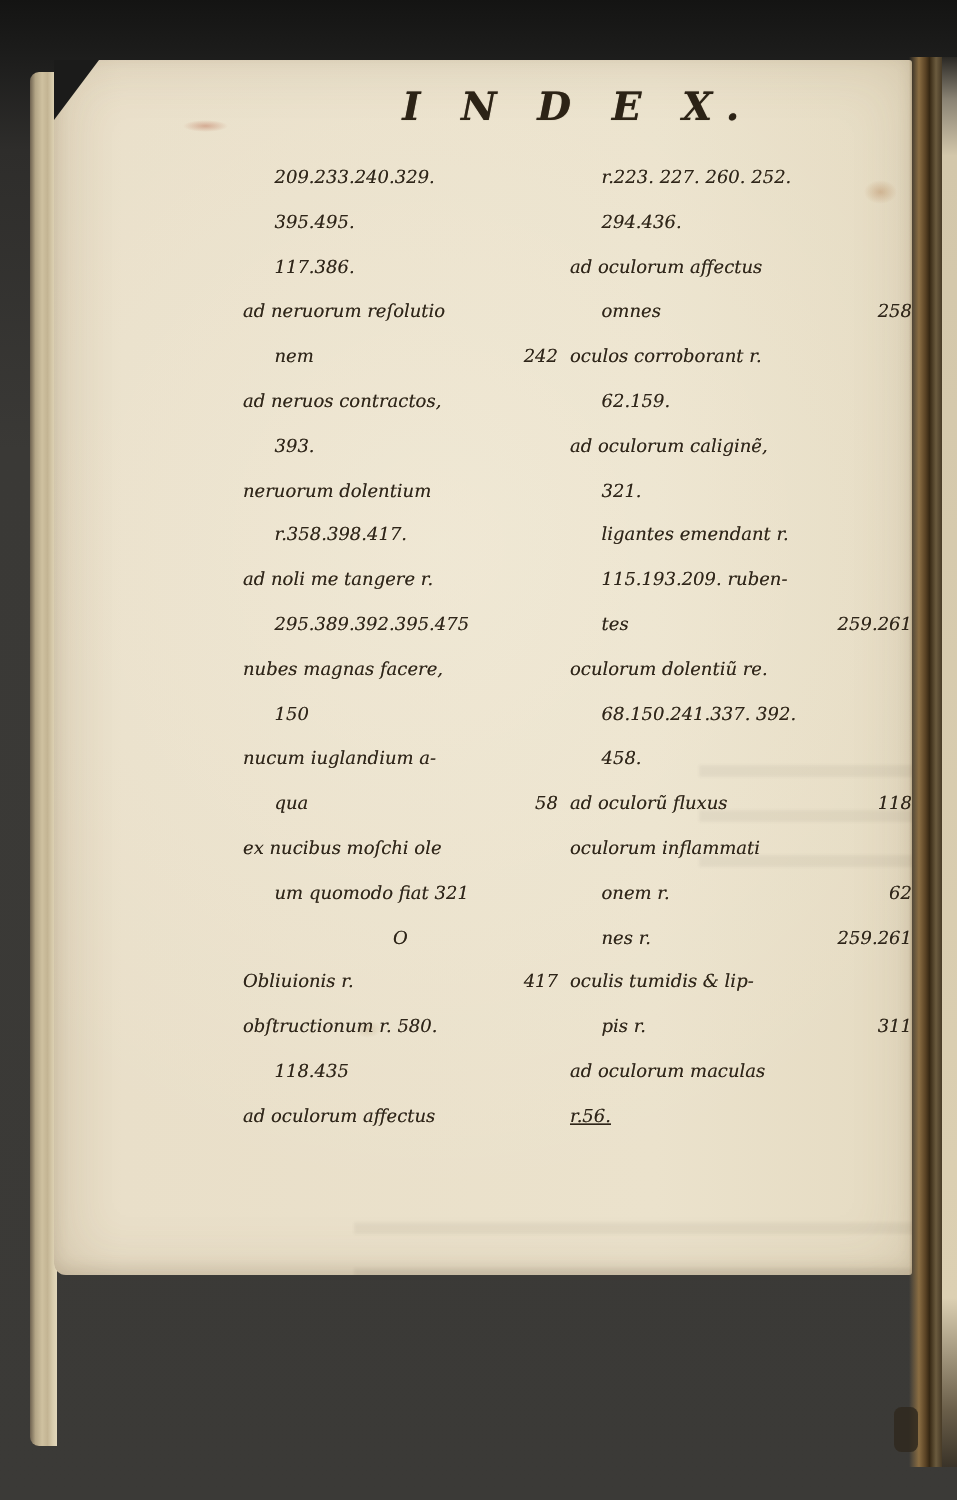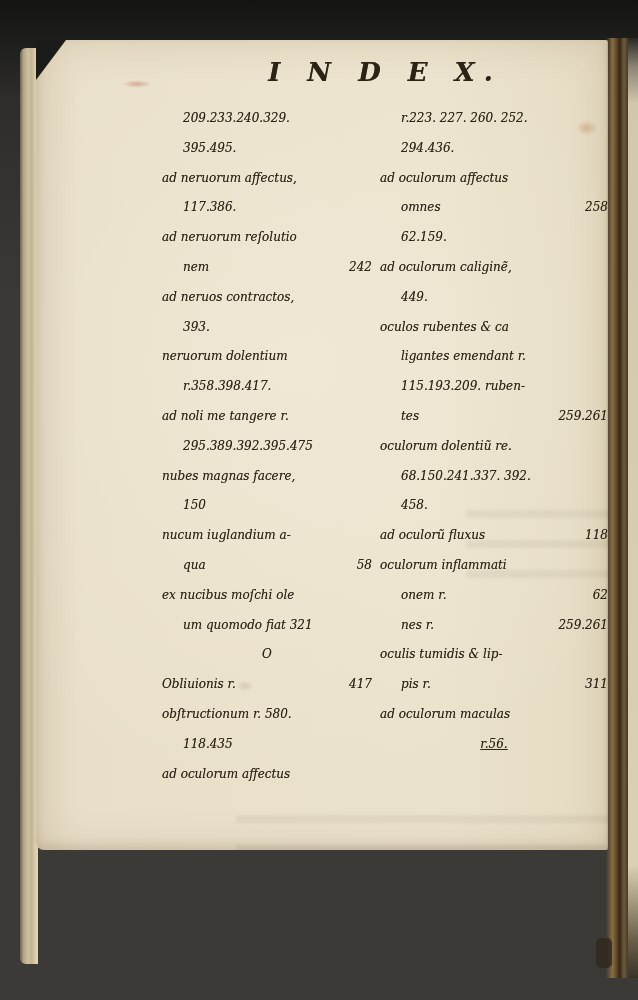--- a/index.html
+++ b/index.html
@@ -56,21 +56,21 @@
     line-height:36px; letter-spacing:9px; color:#2c2316; margin:0 0 14px 0;
     text-shadow:0 0 0.5px rgba(40,30,15,.6);
   }
   .cols { display:flex; justify-content:space-between; }
   .col { font-style:italic; font-size:12px; color:#2e2519; text-shadow:0 0 0.4px rgba(40,30,15,.55); }
   .col-left { width:210px; }
   .col-right { width:228px; }
   .line { display:flex; line-height:29.8px; white-space:pre; }
   .line.ind { padding-left:21px; }
   .line.center { justify-content:center; padding-left:0; }
-  .line.right { justify-content:center; padding-left:0;text-decoration:underline; }
+  .line.right { justify-content:flex-start; padding-left:0;text-decoration:underline; }
   .entry-num { margin-left:auto; padding-left:6px; }
 </style>
 </head>
 <body>
 
 <div class="scan">
   <div class="page-edges"></div>
 
   <div class="book-page">
     <div class="corner-cut"></div>
@@ -80,21 +80,20 @@
     <div class="foxing spot3"></div>
     <div class="showthrough st1"></div>
     <div class="showthrough st2"></div>
 
     <div class="content">
       <div class="title">I N D E X.</div>
       <div class="cols">
         <div class="col col-left">
             <div class="line ind"><span class="entry-text">209.233.240.329.</span></div>
             <div class="line ind"><span class="entry-text">395.495.</span></div>
-            <div class="line"><span class="entry-text">ad neruorum affectus,</span></div>
             <div class="line ind"><span class="entry-text">117.386.</span></div>
             <div class="line"><span class="entry-text">ad neruorum reſolutio</span></div>
             <div class="line ind"><span class="entry-text">nem</span><span class="entry-num">242</span></div>
             <div class="line"><span class="entry-text">ad neruos contractos,</span></div>
             <div class="line ind"><span class="entry-text">393.</span></div>
             <div class="line"><span class="entry-text">neruorum dolentium</span></div>
             <div class="line ind"><span class="entry-text">r.358.398.417.</span></div>
             <div class="line"><span class="entry-text">ad noli me tangere r.</span></div>
             <div class="line ind"><span class="entry-text">295.389.392.395.475</span></div>
             <div class="line"><span class="entry-text">nubes magnas facere,</span></div>
@@ -107,24 +106,24 @@
             <div class="line"><span class="entry-text">Obliuionis r.</span><span class="entry-num">417</span></div>
             <div class="line"><span class="entry-text">obſtructionum r. 580.</span></div>
             <div class="line ind"><span class="entry-text">118.435</span></div>
             <div class="line"><span class="entry-text">ad oculorum affectus</span></div>
           </div>
         <div class="col col-right">
             <div class="line ind"><span class="entry-text">r.223. 227. 260. 252.</span></div>
             <div class="line ind"><span class="entry-text">294.436.</span></div>
             <div class="line"><span class="entry-text">ad oculorum affectus</span></div>
             <div class="line ind"><span class="entry-text">omnes</span><span class="entry-num">258</span></div>
+            <div class="line"><span class="entry-text">oculos corroborant r.</span></div>
             <div class="line ind"><span class="entry-text">62.159.</span></div>
             <div class="line"><span class="entry-text">ad oculorum caliginẽ,</span></div>
-            <div class="line ind"><span class="entry-text">449.</span></div>
-            <div class="line"><span class="entry-text">oculos rubentes &amp; ca</span></div>
+            <div class="line ind"><span class="entry-text">321.</span></div>
             <div class="line ind"><span class="entry-text">ligantes emendant r.</span></div>
             <div class="line ind"><span class="entry-text">115.193.209. ruben-</span></div>
             <div class="line ind"><span class="entry-text">tes</span><span class="entry-num">259.261</span></div>
             <div class="line"><span class="entry-text">oculorum dolentiũ re.</span></div>
             <div class="line ind"><span class="entry-text">68.150.241.337. 392.</span></div>
             <div class="line ind"><span class="entry-text">458.</span></div>
             <div class="line"><span class="entry-text">ad oculorũ fluxus</span><span class="entry-num">118</span></div>
             <div class="line"><span class="entry-text">oculorum inflammati</span></div>
             <div class="line ind"><span class="entry-text">onem r.</span><span class="entry-num">62</span></div>
             <div class="line ind"><span class="entry-text">nes r.</span><span class="entry-num">259.261</span></div>

